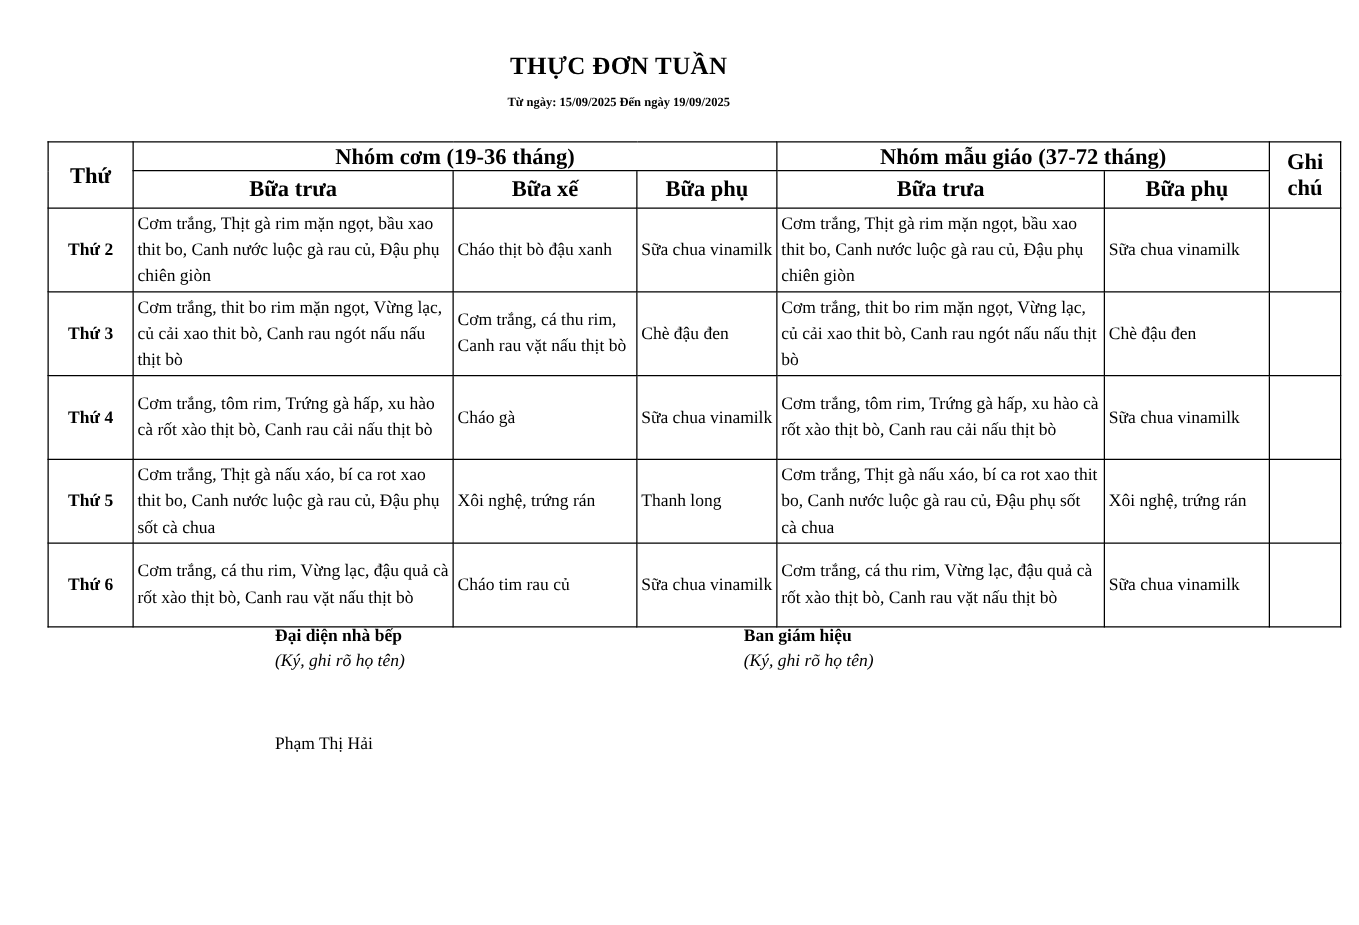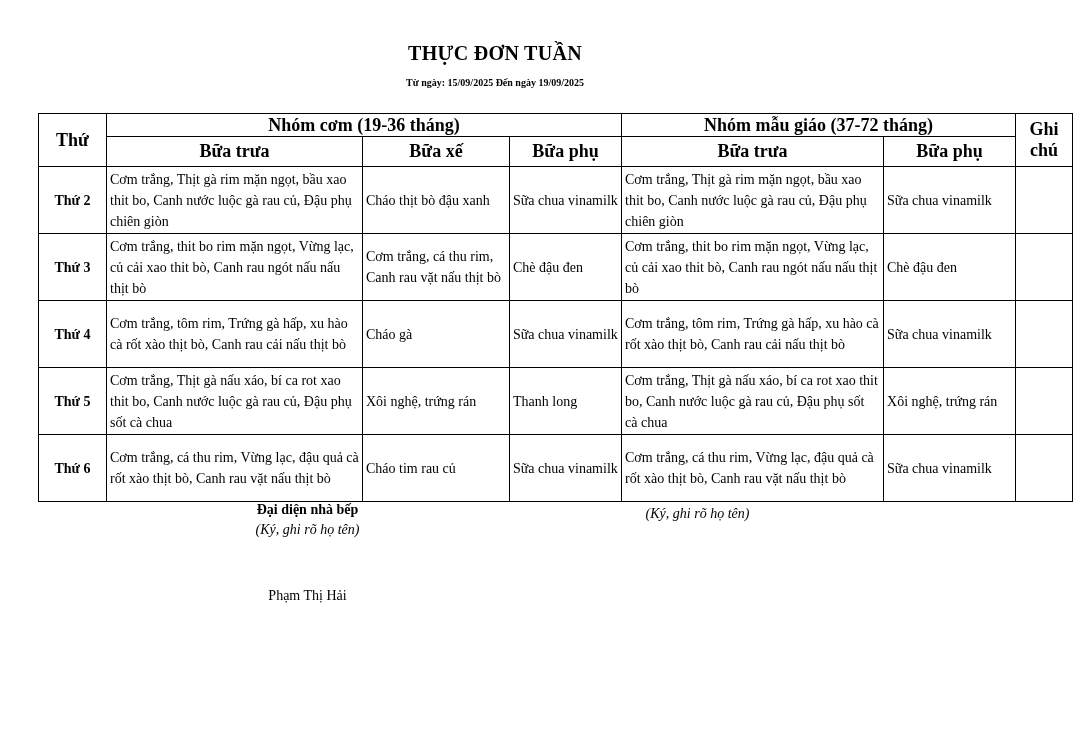--- a/index.html
+++ b/index.html
@@ -58,21 +58,21 @@
     .h2 th { height: 29px; }
     .row td { height: 66px; }
     td.day {
       font-weight: bold;
       text-align: center;
     }
     td.cell { text-align: left; }
     .sig {
       position: absolute;
       font-size: 14px;
-      text-align: center;
+      text-align: left;
     }
     .sig .role { font-weight: bold; }
     .sig .hint { margin-top: 4px; font-style: italic; }
     .sig .name { margin-top: 50px; }
   </style>
 </head>
 <body>
 
 <div class="title">THỰC ĐƠN TUẦN</div>
 <div class="subtitle">Từ ngày: 15/09/2025 Đến ngày 19/09/2025</div>
@@ -150,14 +150,15 @@
 </tbody>
   </table>
 
 <div class="sig" style="left:220px; top:502px; width:175px;">
   <div class="role">Đại diện nhà bếp</div>
   <div class="hint">(Ký, ghi rõ họ tên)</div>
   <div class="name">Phạm Thị Hải</div>
 </div>
 
 <div class="sig" style="left:595px; top:502px; width:205px;">
+  <div class="role">Ban giám hiệu</div>
   <div class="hint">(Ký, ghi rõ họ tên)</div>
 </div>
 
 </body></html>

